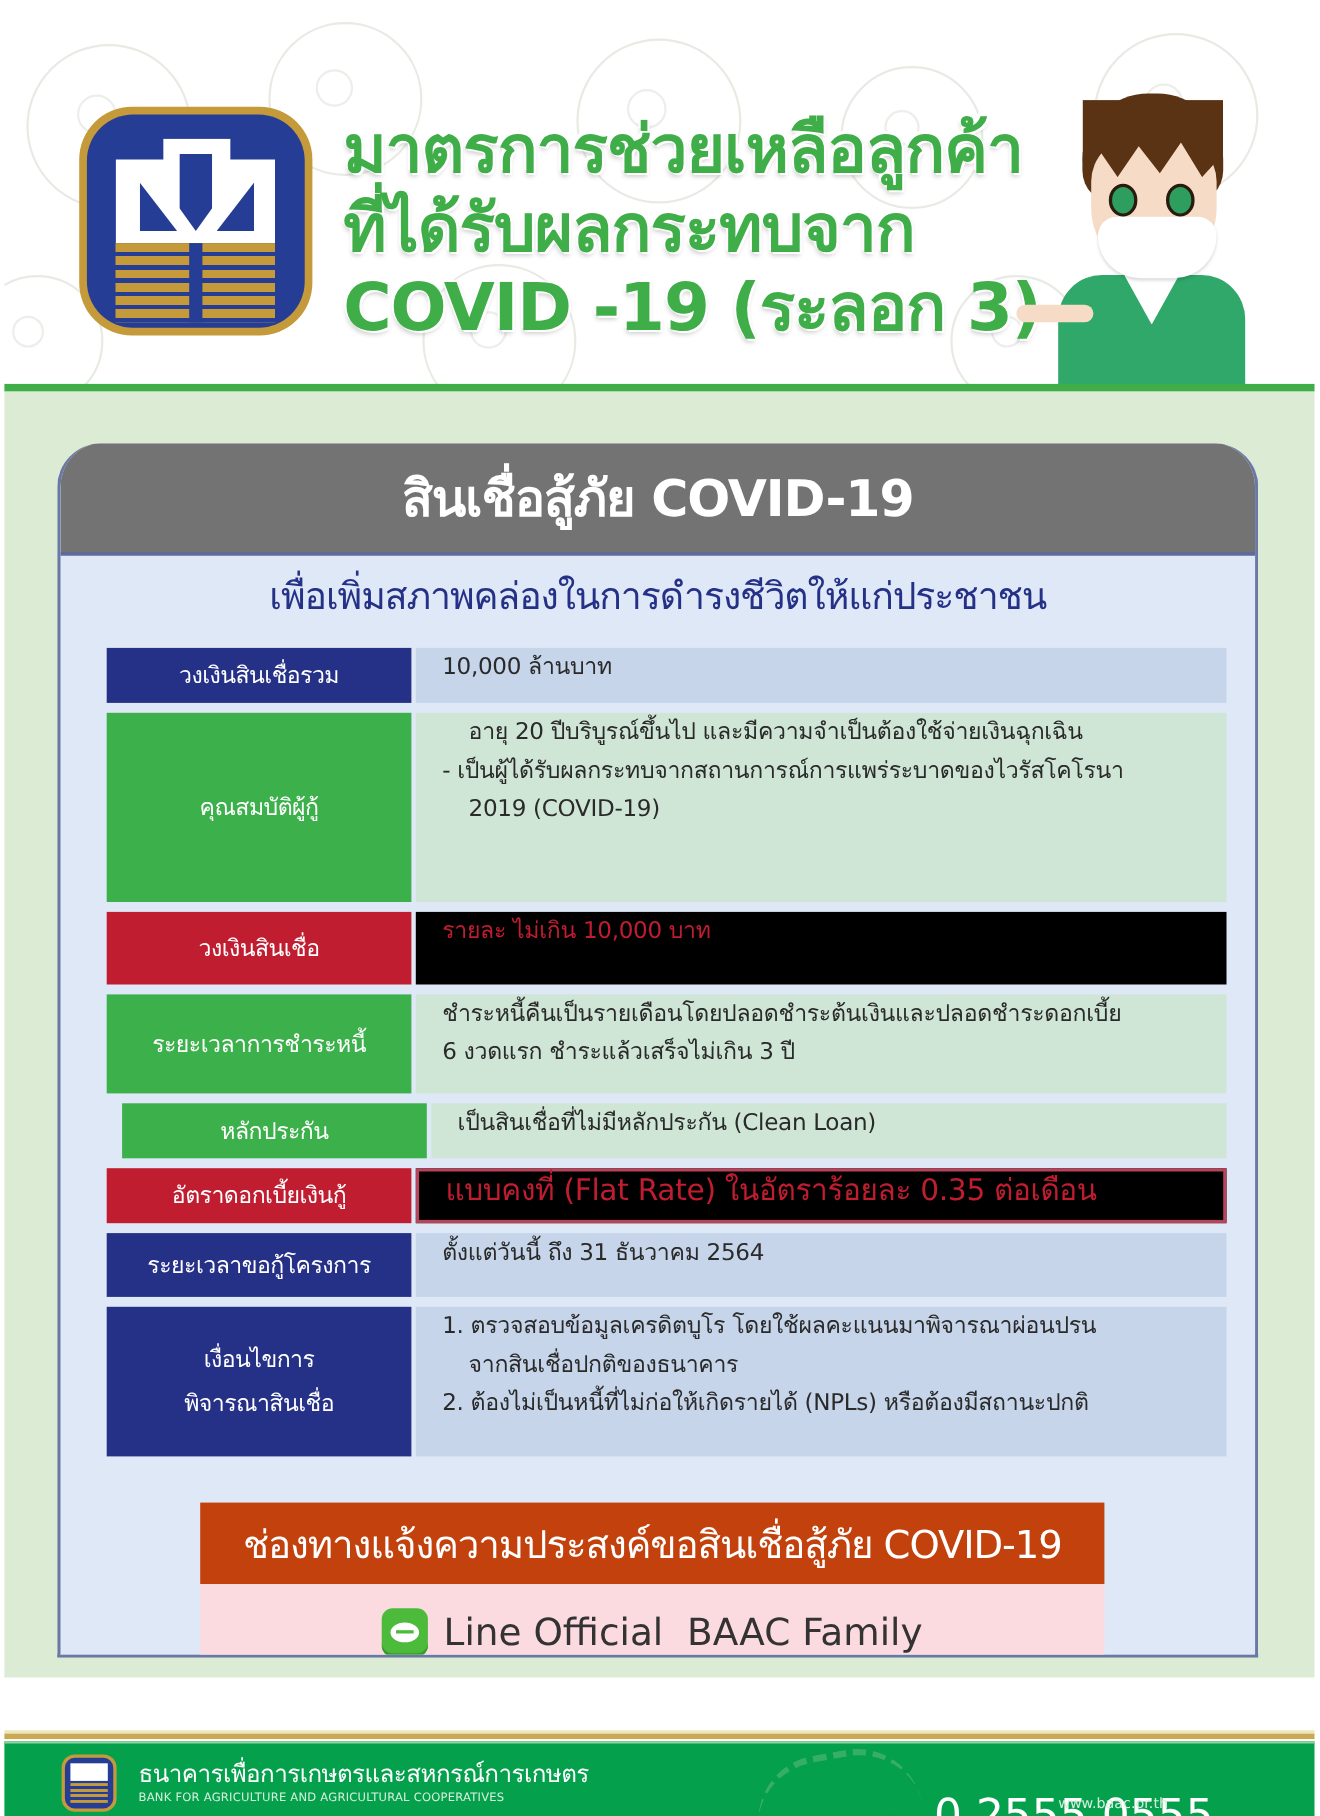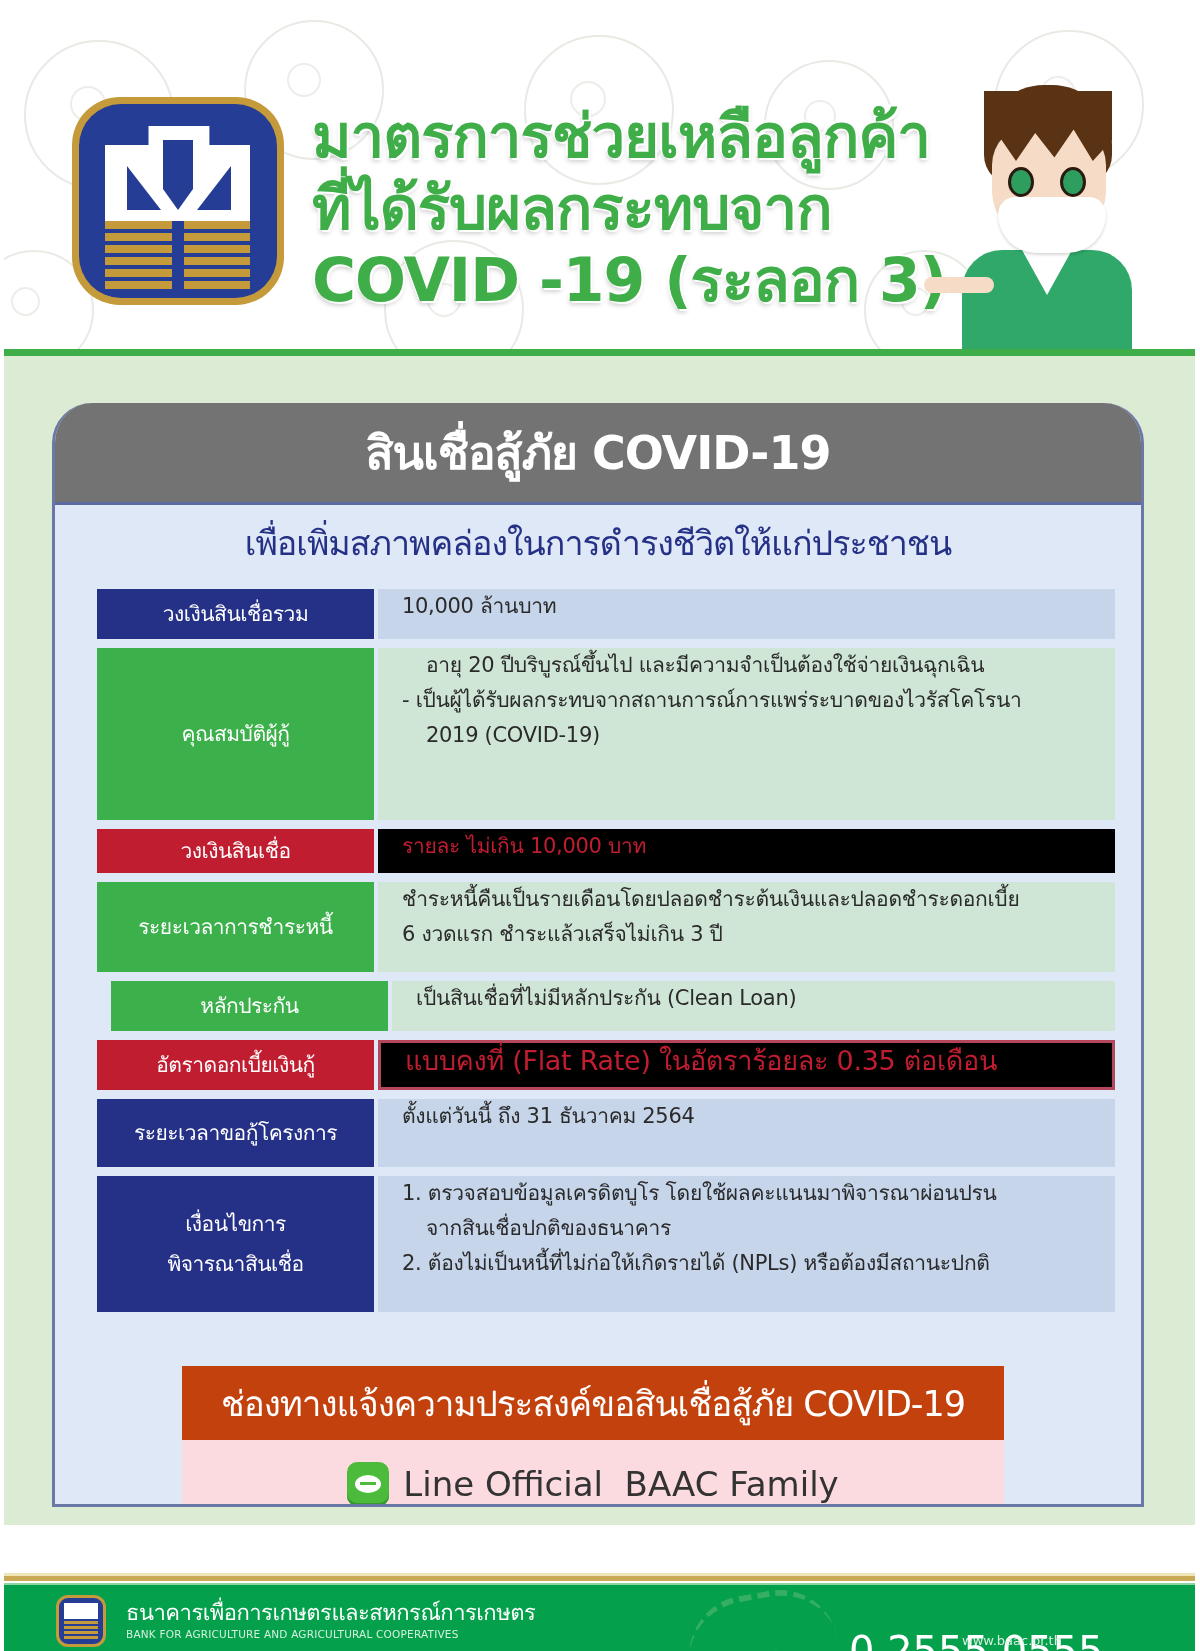--- a/index.html
+++ b/index.html
@@ -97,25 +97,25 @@
     .lbl.red { background: #c01d30; }
     .val.blue { background: #c6d5ea; }
     .val.green { background: #cfe6d6; }
     .val.pink { background: #000000; }
     .val.red-text { color: #c01d30; }
     .val.highlight { border: 3px solid #b5455b; font-size: 27px; color: #c01d30; }
     .val .indent { padding-left: 24px; }
 
     .r1 { height: 50px; }
     .r2 { height: 172px; }
-    .r3 { height: 44px; }
+    .r3 { height: 66px; }
     .r4 { height: 90px; }
     .r5 { height: 50px; margin-left: 14px; }
     .r6 { height: 50px; }
-    .r7 { height: 68px; }
+    .r7 { height: 58px; }
     .r8 { height: 136px; }
 
     
     .contact { position: absolute; left: 127px; top: 963px; width: 822px; }
     .contact-head {
       background: #c2410c; color: #ffffff; height: 74px;
       display: flex; align-items: center; justify-content: center;
       font-size: 35px; letter-spacing: -1px;
     }
     .contact-body {

